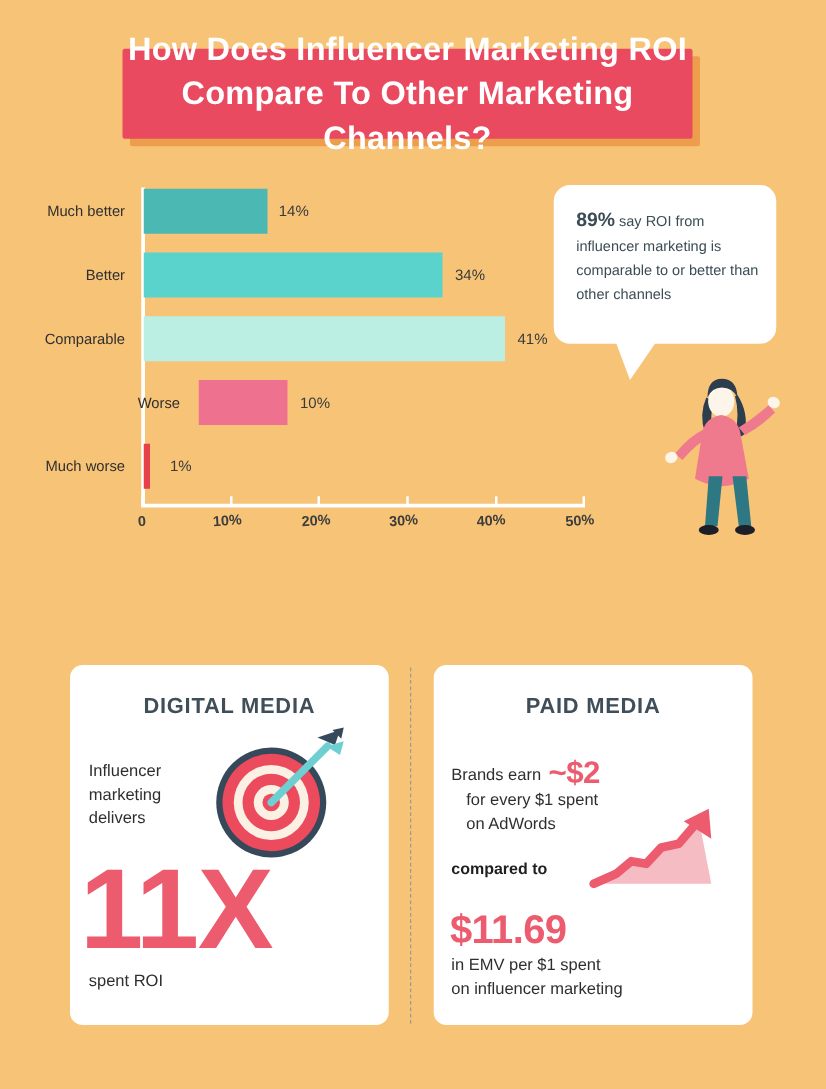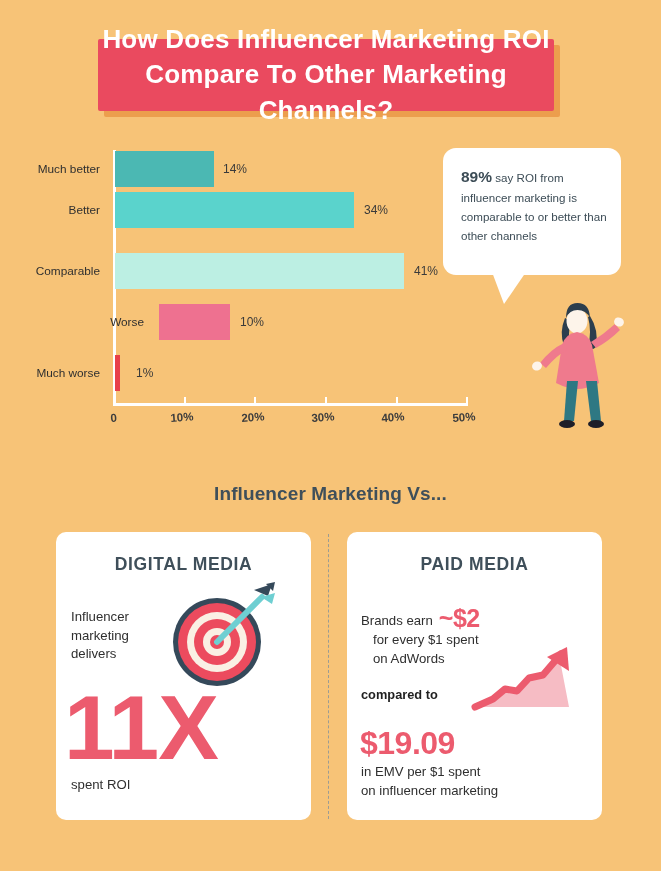--- a/index.html
+++ b/index.html
@@ -330,21 +330,21 @@
     <div class="tick-label" style="left:311px;">30%</div>
     <div class="tick-label" style="left:381px;">40%</div>
     <div class="tick-label" style="left:452px;">50%</div>
 
     <div class="bar-row" style="top:11px;">
       <div class="bar-cat">Much better</div>
       <div class="bar-rect" style="width:99px;background:#4bb8b3;"></div>
       <div class="bar-val" style="left:223px;">14%</div>
     </div>
 
-    <div class="bar-row" style="top:52px;padding-left:40px;">
+    <div class="bar-row" style="top:62px;padding-left:40px;">
       <div class="bar-cat">Better</div>
       <div class="bar-rect" style="width:239px;background:#5ad3cc;"></div>
       <div class="bar-val" style="left:364px;">34%</div>
     </div>
 
     <div class="bar-row" style="top:113px;">
       <div class="bar-cat">Comparable</div>
       <div class="bar-rect" style="width:289px;background:#bcefe3;"></div>
       <div class="bar-val" style="left:414px;">41%</div>
     </div>
@@ -389,21 +389,20 @@
     <ellipse cx="11" cy="70" rx="5" ry="4.5" fill="#fdf4ea" transform="rotate(-20 11 70)"></ellipse>
     <ellipse cx="93" cy="26" rx="5" ry="4.5" fill="#fdf4ea" transform="rotate(25 93 26)"></ellipse>
 
     <path d="M41 85 l-3 40 h10 l4 -40 Z" fill="#2e7883"></path>
     <path d="M60 85 l5 40 h10 l-4 -40 Z" fill="#2e7883"></path>
 
     <ellipse cx="41" cy="128" rx="8" ry="4" fill="#1e1e28"></ellipse>
     <ellipse cx="70" cy="128" rx="8" ry="4" fill="#1e1e28"></ellipse>
   </svg>
 
-  <div class="section-heading">Influencer Marketing Vs...</div>
 
   <div class="card card-left">
     <div class="card-title">DIGITAL MEDIA</div>
 
     <div class="lc-lead">
       <span>Influencer</span><br>
       <span>marketing</span><br>
       <span>delivers</span>
     </div>
 
@@ -441,21 +440,21 @@
     </div>
 
     <div class="rc-compared">compared to</div>
 
     <svg class="growth" viewBox="0 0 110 72">
       <path d="M4 62 L22 54 L34 44 L46 46 L58 33 L72 30 L88 10 L98 62 Z" fill="#f6bcc4"></path>
       <path d="M4 62 L22 54 L34 44 L46 46 L58 33 L72 30 L90 9" fill="none" stroke="#ec5b6e" stroke-width="7" stroke-linejoin="round" stroke-linecap="round"></path>
       <path d="M96 2 L98 26 L76 12 Z" fill="#ec5b6e"></path>
     </svg>
 
-    <div class="rc-big">$19.09</div>
+    <div class="rc-big">$11.69</div>
 
     <div class="rc-foot">
       <span>in EMV per $1 spent</span><br>
       <span>on influencer marketing</span>
     </div>
   </div>
 
 </div>
 
 </body></html>

